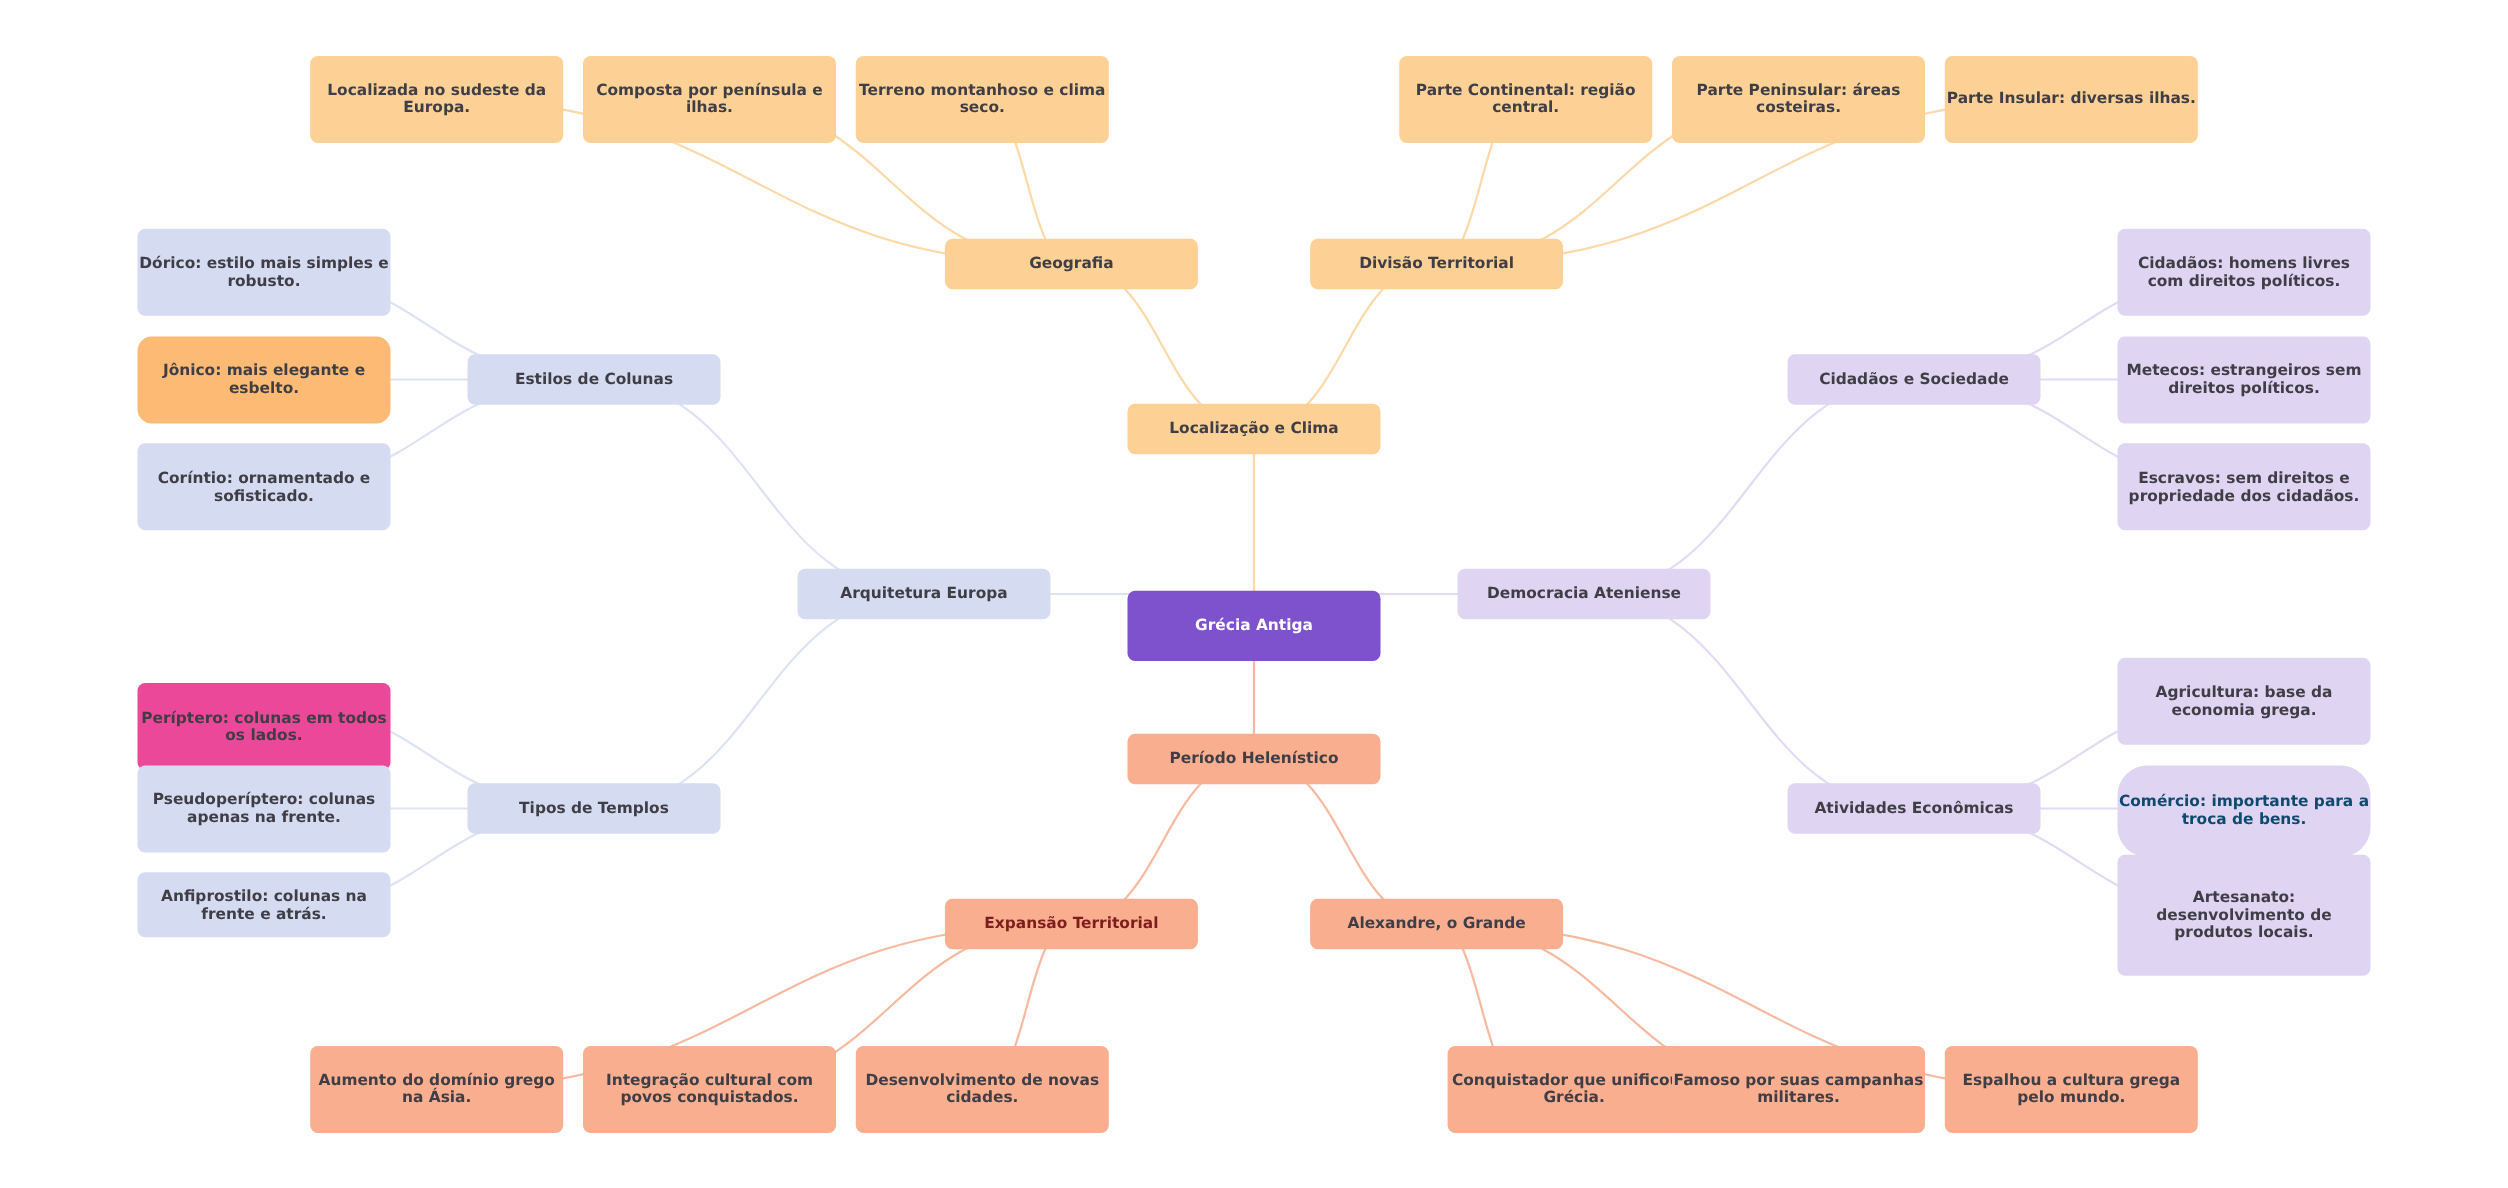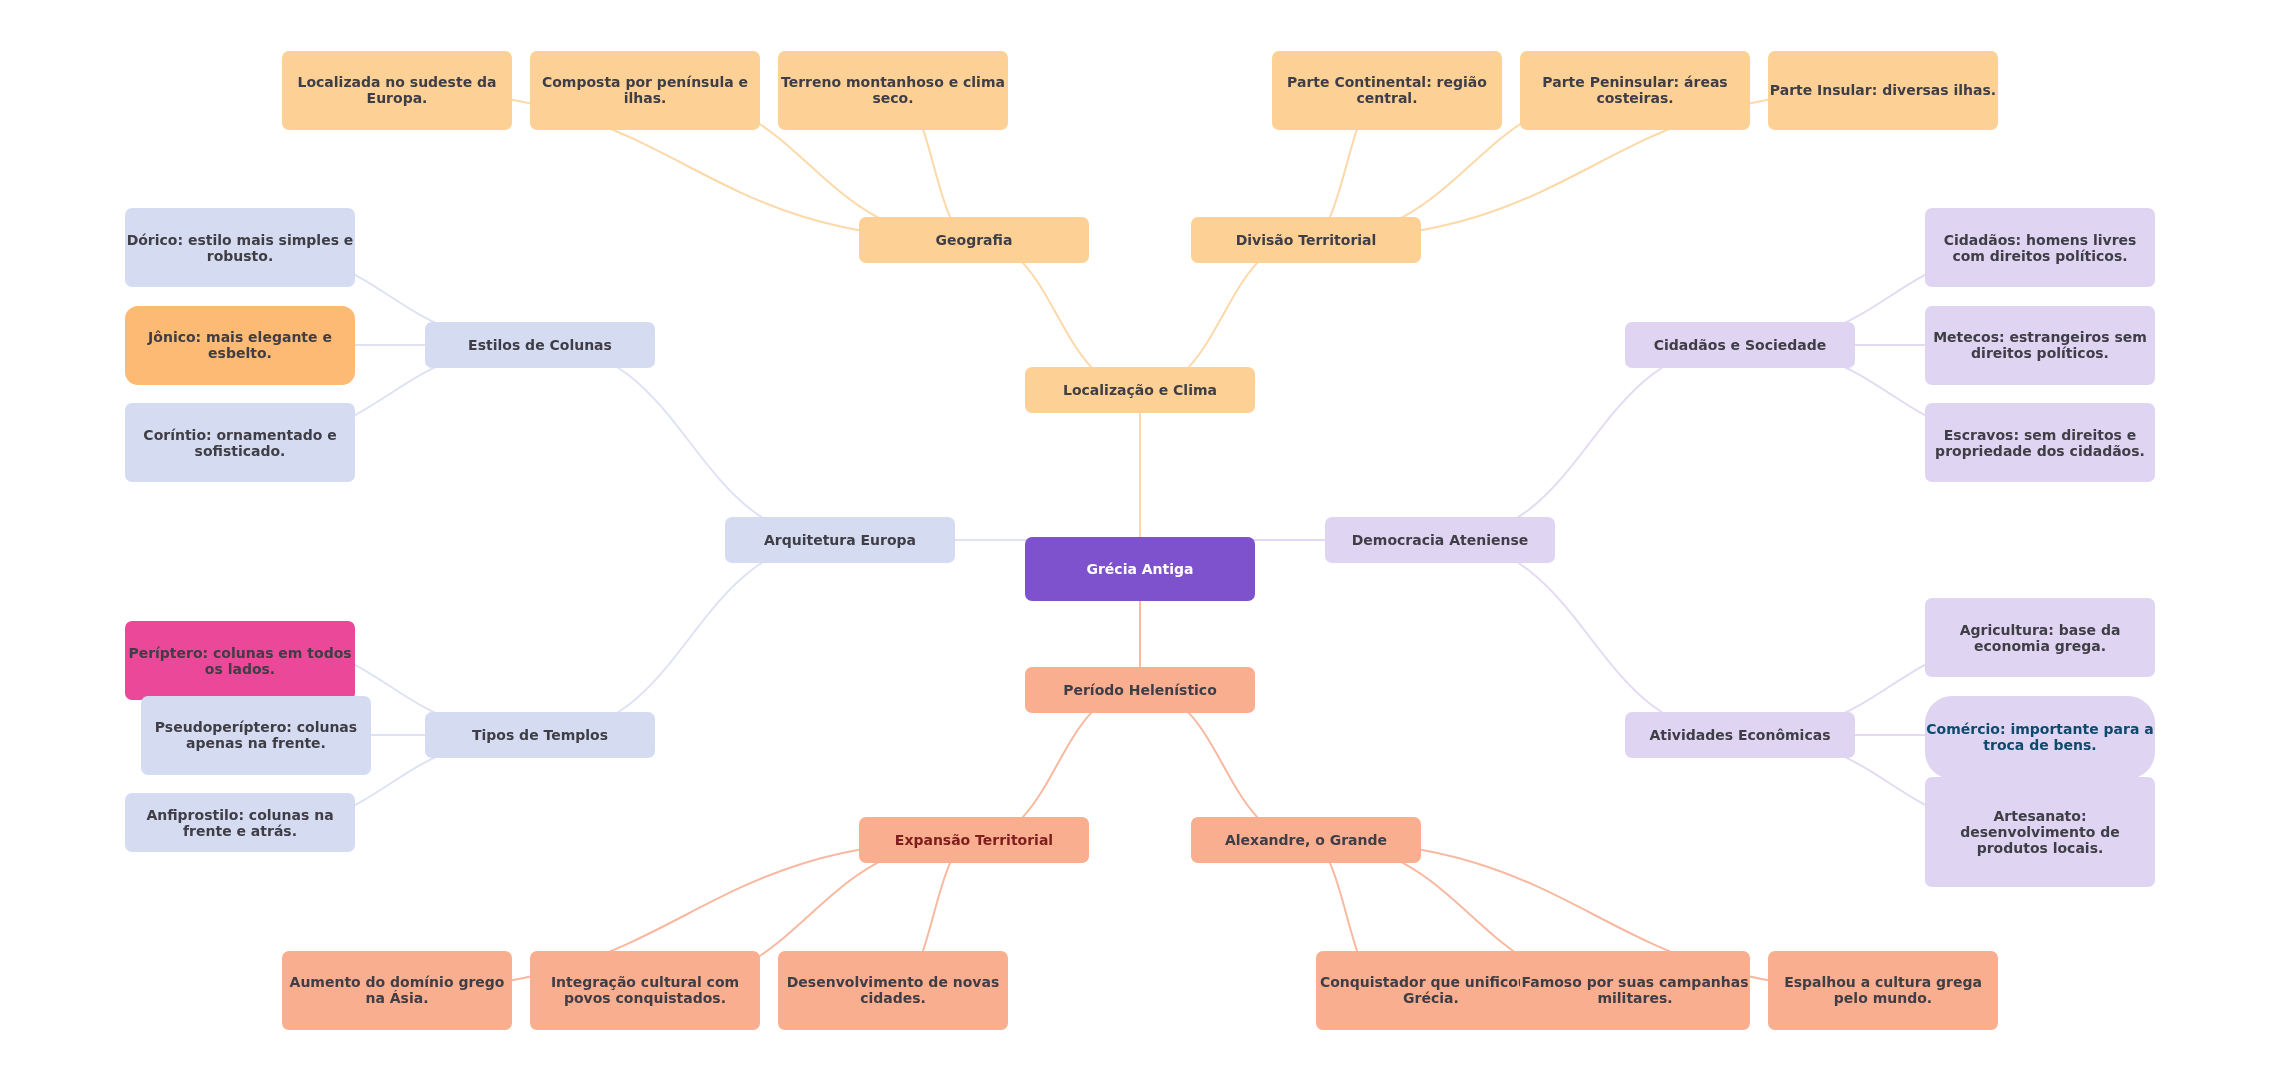--- a/index.html
+++ b/index.html
@@ -97,21 +97,21 @@
       </div>
       <div class="node" style="left: 125px; top: 403px; height: 79px; background: rgb(213, 220, 241); color: rgb(63, 61, 69);">
         <span>Coríntio: ornamentado e sofisticado.</span>
       </div>
       <div class="node" style="left: 425px; top: 712px; height: 46px; background: rgb(213, 220, 241); color: rgb(63, 61, 69);">
         <span>Tipos de Templos</span>
       </div>
       <div class="node" style="left: 125px; top: 598px; height: 79px; background: #ec4899; color: rgb(63, 61, 69); margin-top: 23px;">
         <span>Períptero: colunas em todos os lados.</span>
       </div>
-      <div class="node" style="left: 141px; top: 695.5px; height: 79px; background: rgb(213, 220, 241); color: rgb(63, 61, 69);">
+      <div class="node" style="left: 125px; top: 695.5px; height: 79px; background: rgb(213, 220, 241); color: rgb(63, 61, 69);">
         <span>Pseudoperíptero: colunas apenas na frente.</span>
       </div>
       <div class="node" style="left: 125px; top: 793px; height: 59px; background: rgb(213, 220, 241); color: rgb(63, 61, 69);">
         <span>Anfiprostilo: colunas na frente e atrás.</span>
       </div>
       <div class="node" style="left: 1325px; top: 517px; height: 46px; background: rgb(223, 212, 241); color: rgb(63, 61, 69);">
         <span>Democracia Ateniense</span>
       </div>
       <div class="node" style="left: 1625px; top: 322px; height: 46px; background: rgb(223, 212, 241); color: rgb(63, 61, 69);">
         <span>Cidadãos e Sociedade</span>

